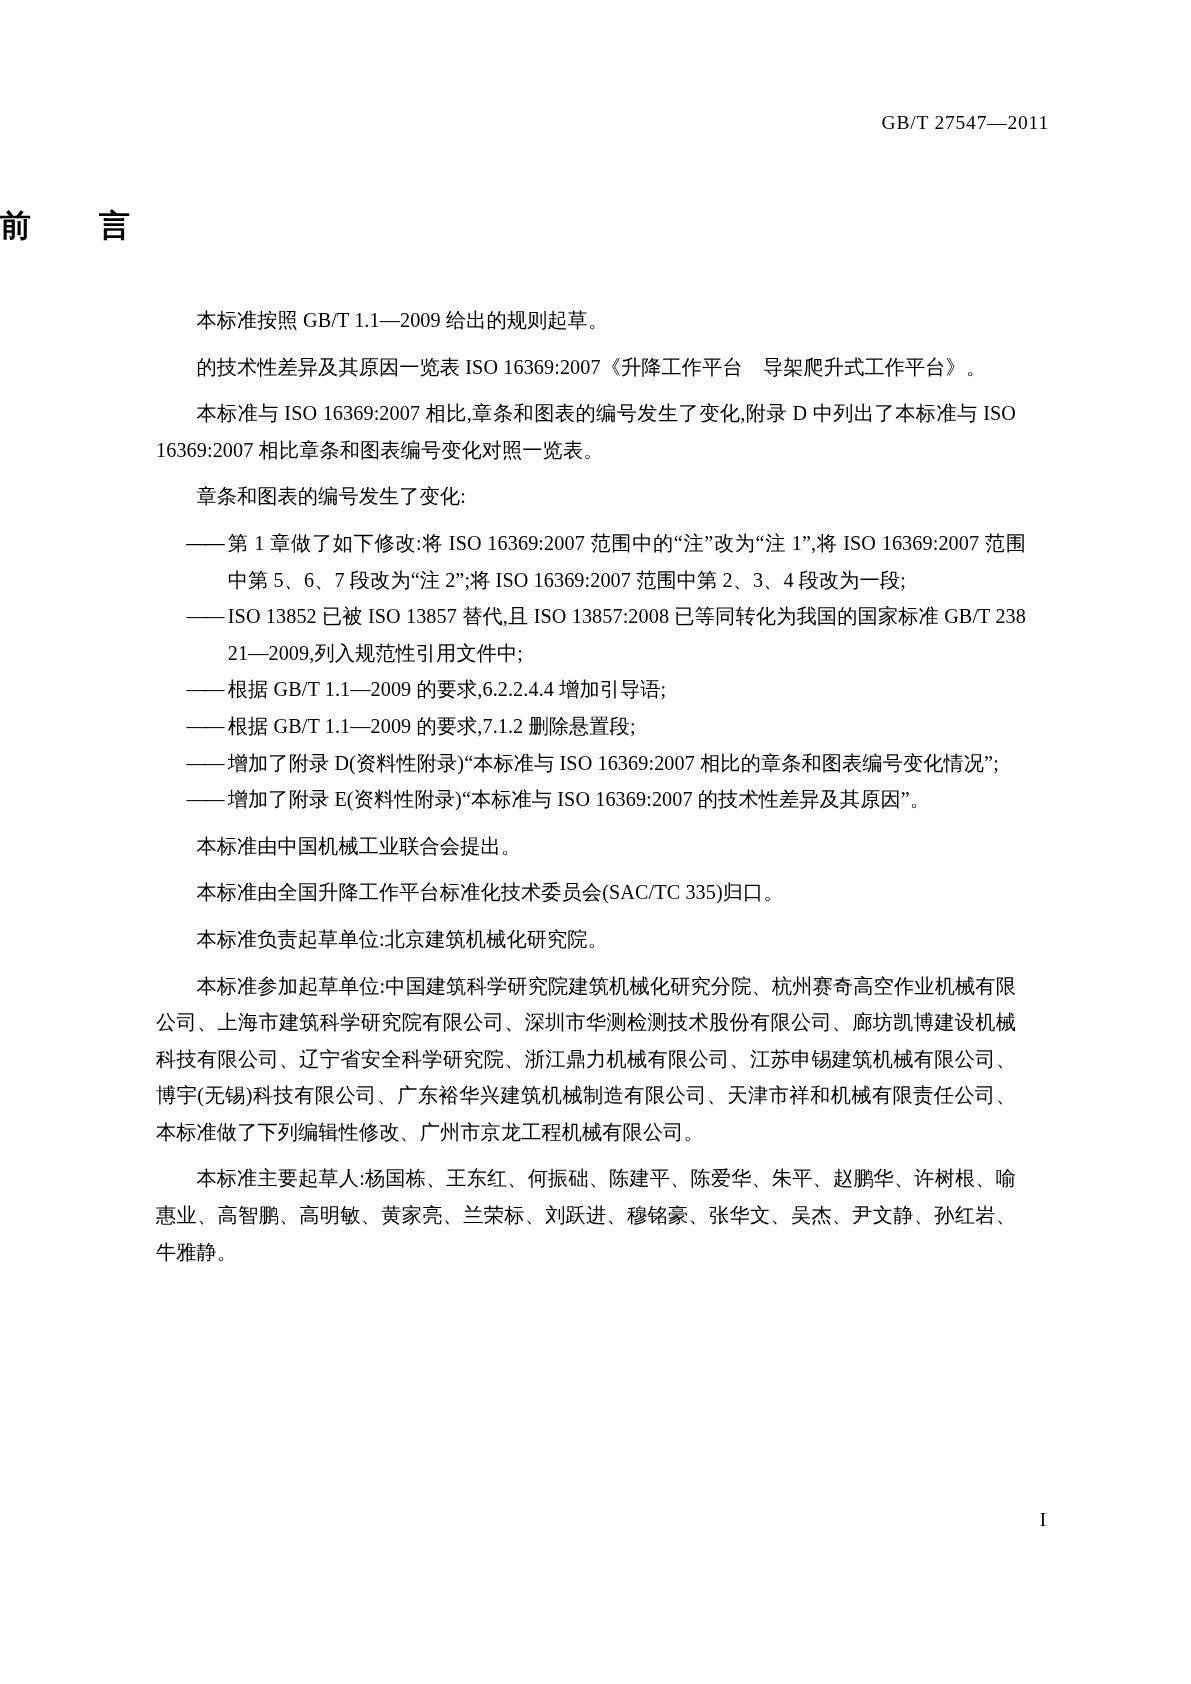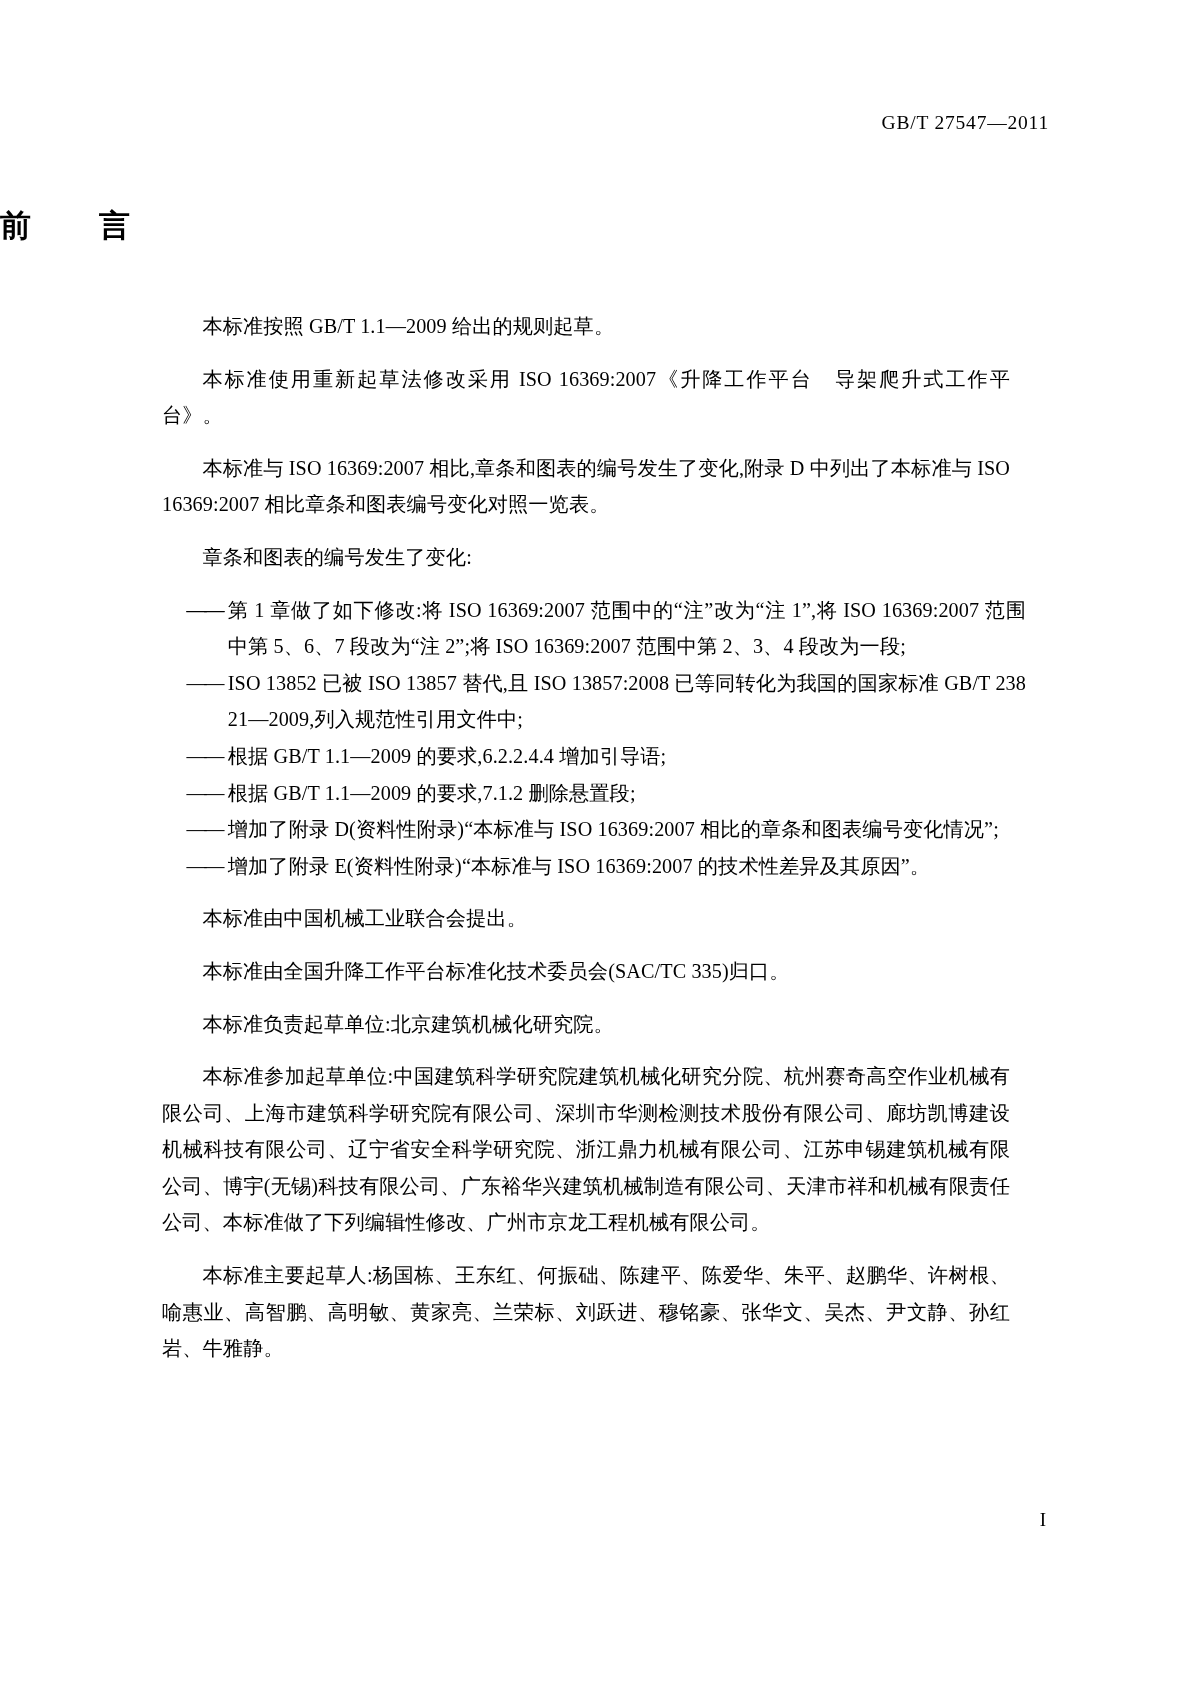--- a/index.html
+++ b/index.html
@@ -52,21 +52,21 @@
 
   
   .body-col {
     position: absolute;
     top: 292px;
     left: 146px;
     width: 880px;
   }
 
   p.para {
-    margin: 16px;
+    margin: 10px;
     font-size: 20.2px;
     line-height: 36.6px;
     text-align: justify;
     text-justify: inter-character;
     text-indent: 2em;
     letter-spacing: 0.1px;
     word-break: break-all;
   }
 
   
@@ -108,21 +108,21 @@
 
   <div class="header">
     <span class="std-num">GB/T  27547—2011</span>
   </div>
 
   <div class="doc-title">前　　言</div>
 
   <div class="body-col">
 
     <p class="para">本标准按照 GB/T 1.1—2009 给出的规则起草。</p>
-    <p class="para">本标准使用重新起草法修改采用 ISO 16369:2007《升降工作平台　导架爬升式工作平台》。</p>
+    <p class="para">的技术性差异及其原因一览表 ISO 16369:2007《升降工作平台　导架爬升式工作平台》。</p>
     <p class="para">本标准与 ISO 16369:2007 相比,章条和图表的编号发生了变化,附录 D 中列出了本标准与 ISO 16369:2007 相比章条和图表编号变化对照一览表。</p>
     <p class="para">章条和图表的编号发生了变化:</p>
 
     <div class="list">
       <div class="li">
         <span class="dash">——</span>
       </div>
       <div class="li">
         <span class="dash">——</span><span>第 1 章做了如下修改:将 ISO 16369:2007 范围中的“注”改为“注 1”,将 ISO 16369:2007 范围中第 5、6、7 段改为“注 2”;将 ISO 16369:2007 范围中第 2、3、4 段改为一段;</span>
       </div>

